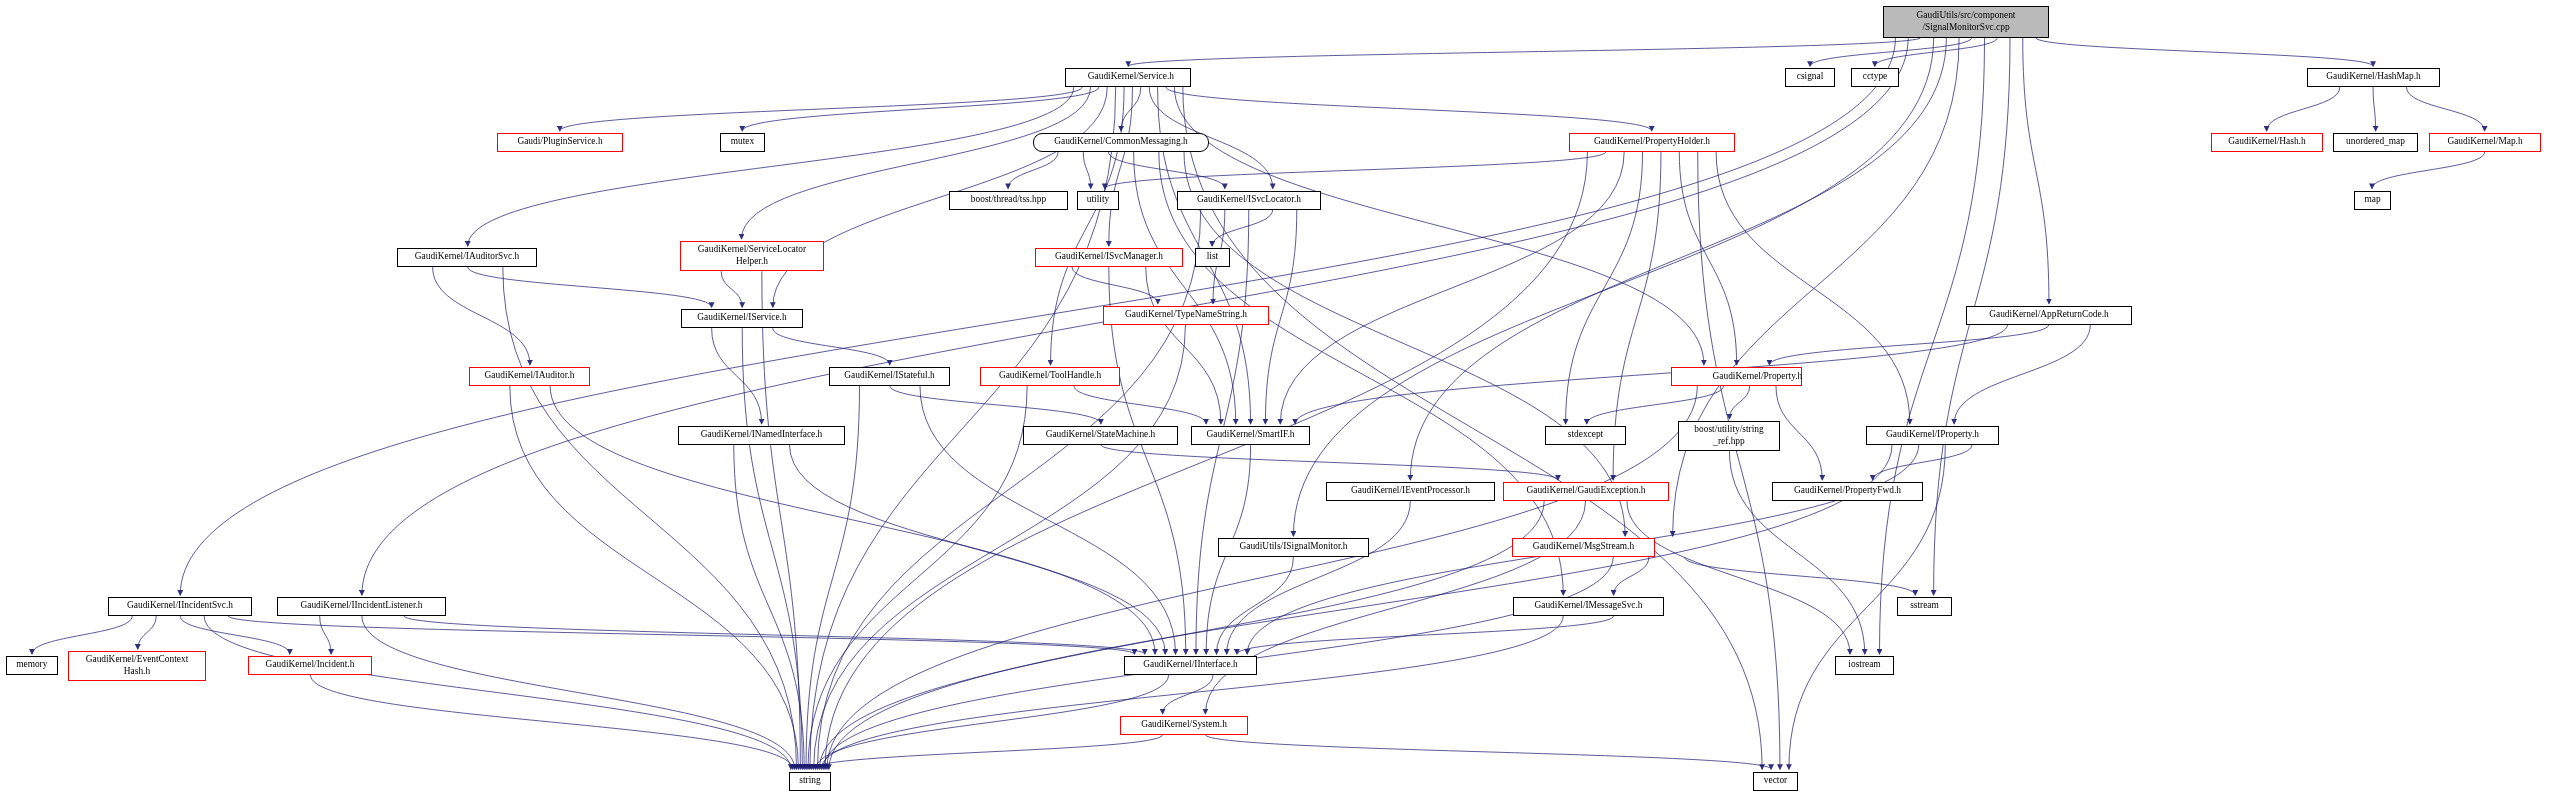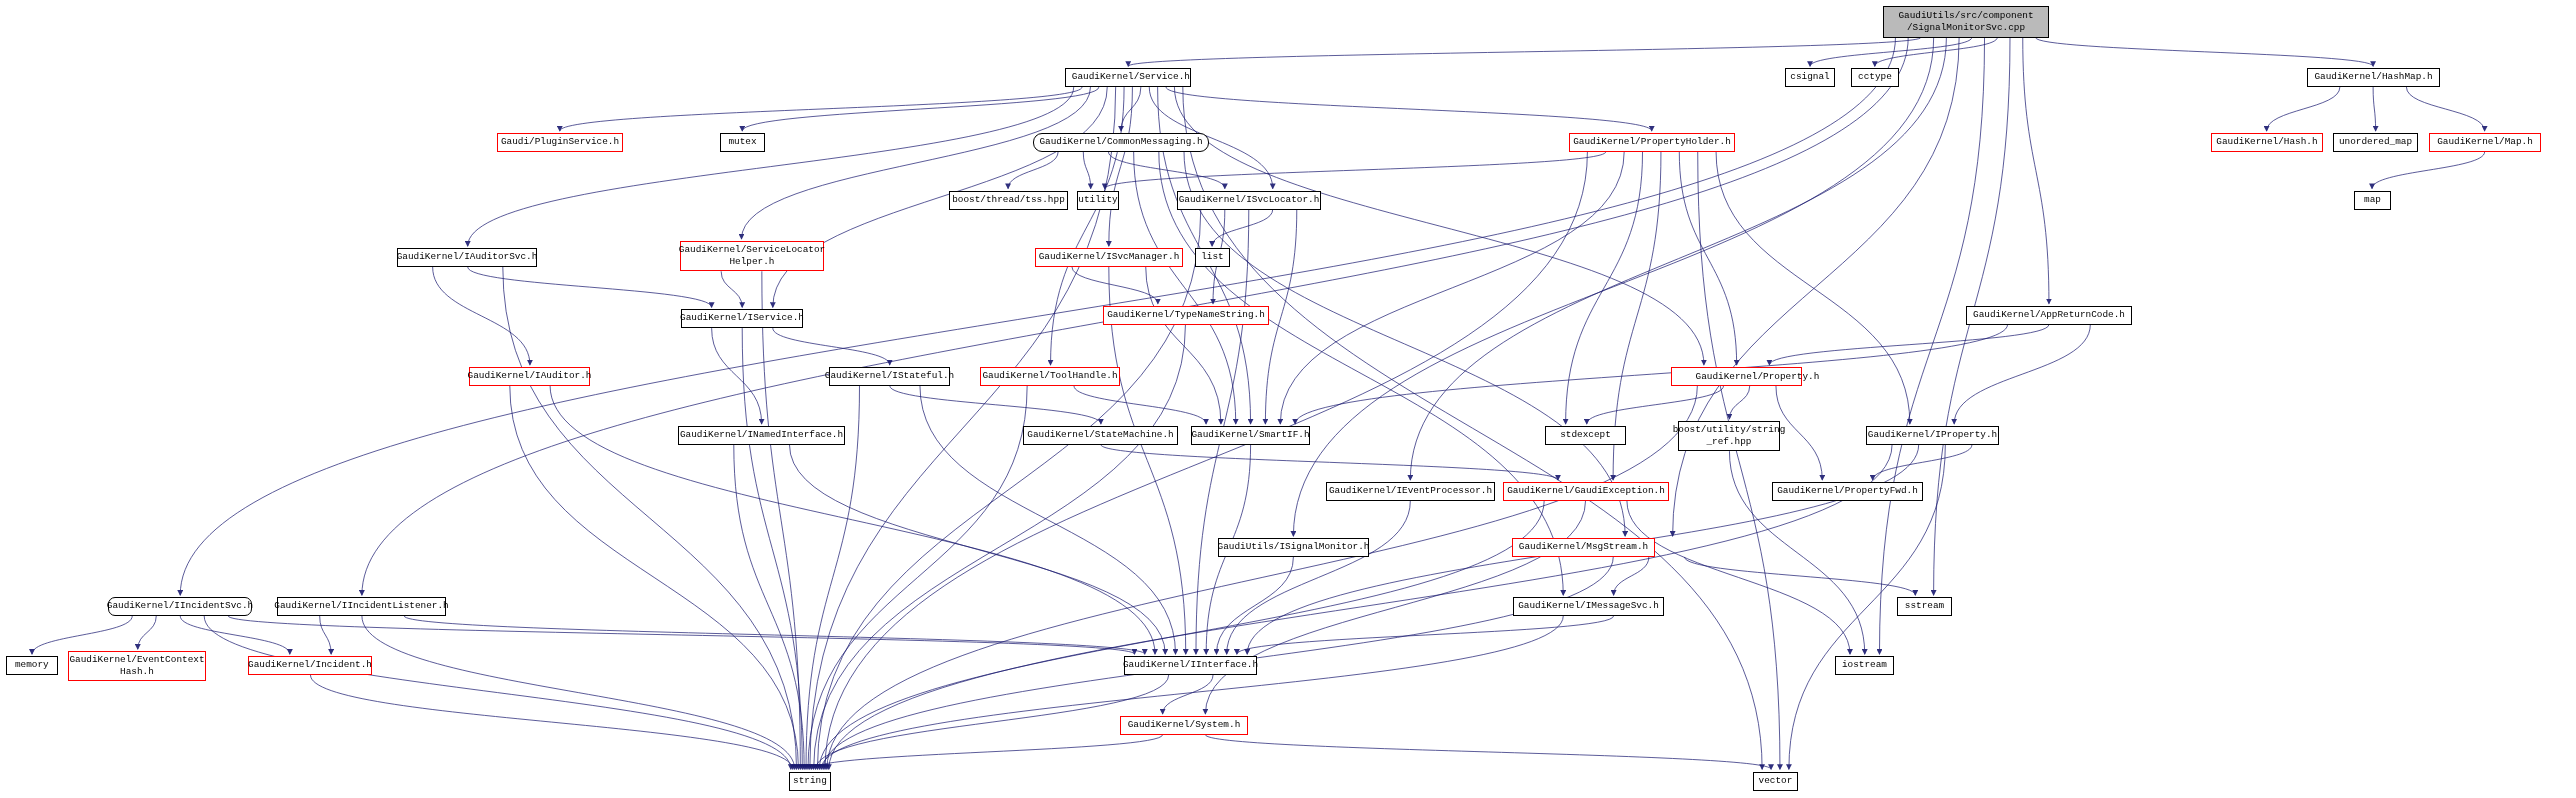--- a/index.html
+++ b/index.html
@@ -4,21 +4,21 @@
 <style>
   html, body {
     margin: 0;
     padding: 0;
     background: #ffffff;
   }
   .canvas {
     position: relative;
     width: 2576px;
     height: 798px;
-    font-family: Liberation Mono, monospace;
+    font-family: Liberation Serif, serif;
     background: #ffffff;
     overflow: hidden;
   }
   svg.edges {
     position: absolute;
     left: 0; top: 0;
     width: 2576px;
     height: 798px;
     z-index: 1;
   }
@@ -286,21 +286,21 @@
       </div>
       <div class="node" style="left: 1772px; top: 482px; width: 151px; height: 18.7px;">
         <span>GaudiKernel/PropertyFwd.h</span>
       </div>
       <div class="node" style="left: 1218px; top: 538px; width: 151px; height: 18.7px;">
         <span>GaudiUtils/ISignalMonitor.h</span>
       </div>
       <div class="node truncated" style="left: 1512px; top: 538px; width: 143px; height: 18.7px;">
         <span>GaudiKernel/MsgStream.h</span>
       </div>
-      <div class="node" style="left: 108px; top: 597px; width: 144px; height: 18.7px; border-radius: 7px;">
+      <div class="node" style="left: 108px; top: 597px; width: 144px; height: 18.7px;">
         <span>GaudiKernel/IIncidentSvc.h</span>
       </div>
       <div class="node" style="left: 277px; top: 597px; width: 169px; height: 18.7px;">
         <span>GaudiKernel/IIncidentListener.h</span>
       </div>
       <div class="node" style="left: 1513px; top: 597px; width: 151px; height: 18.7px;">
         <span>GaudiKernel/IMessageSvc.h</span>
       </div>
       <div class="node" style="left: 1897px; top: 597px; width: 55px; height: 18.7px;">
         <span>sstream</span>

